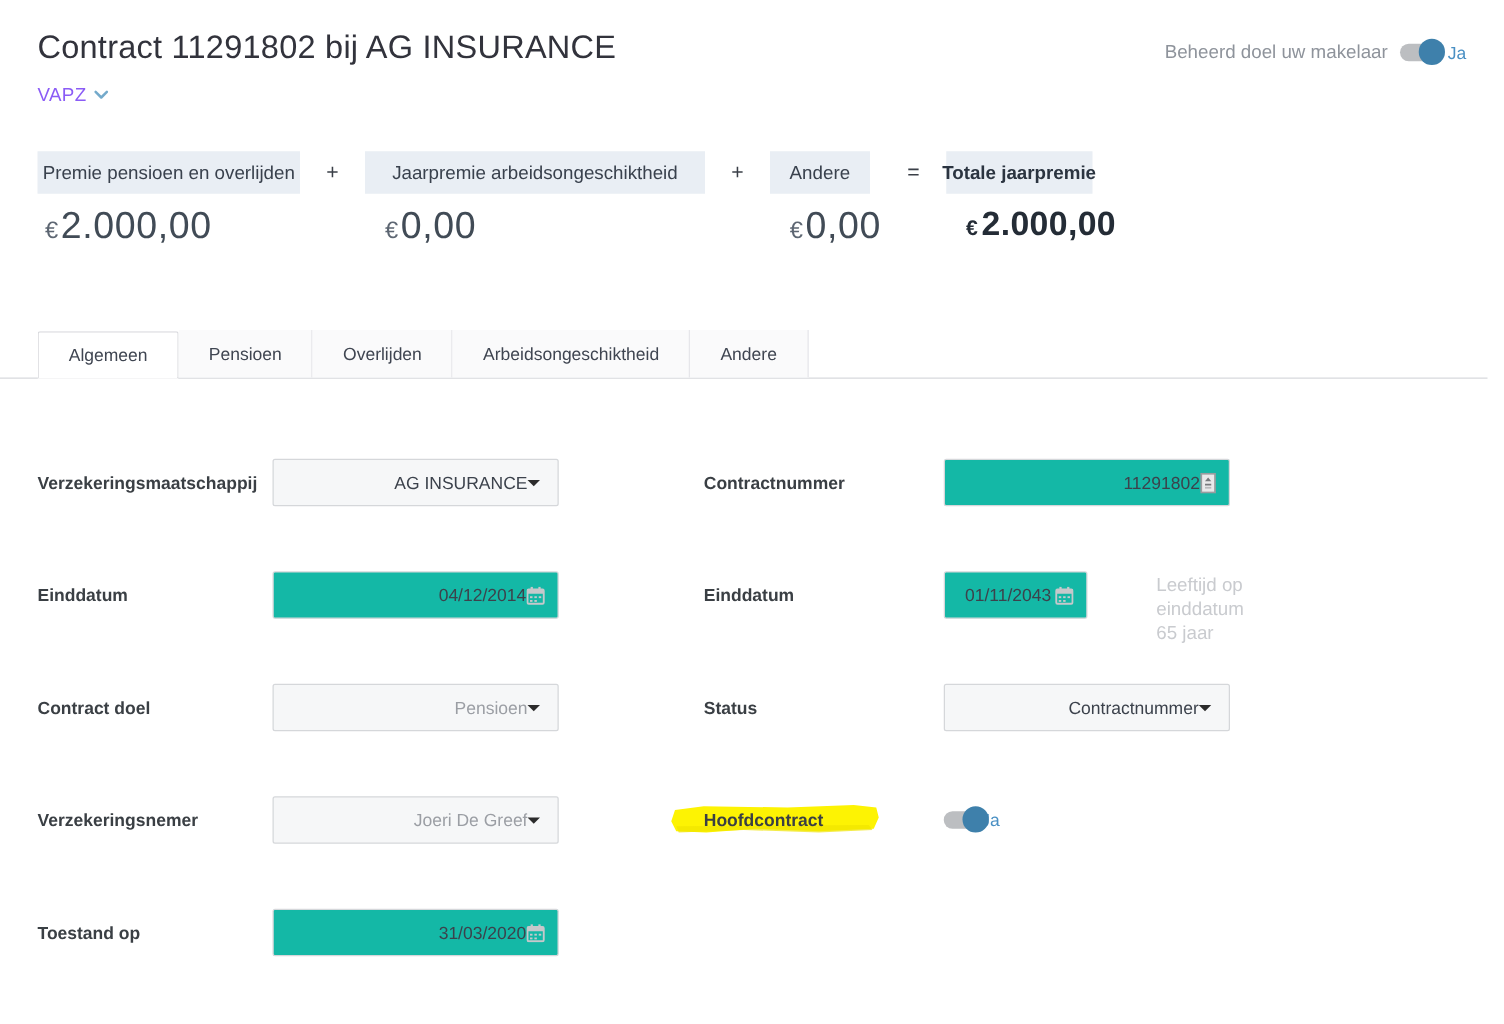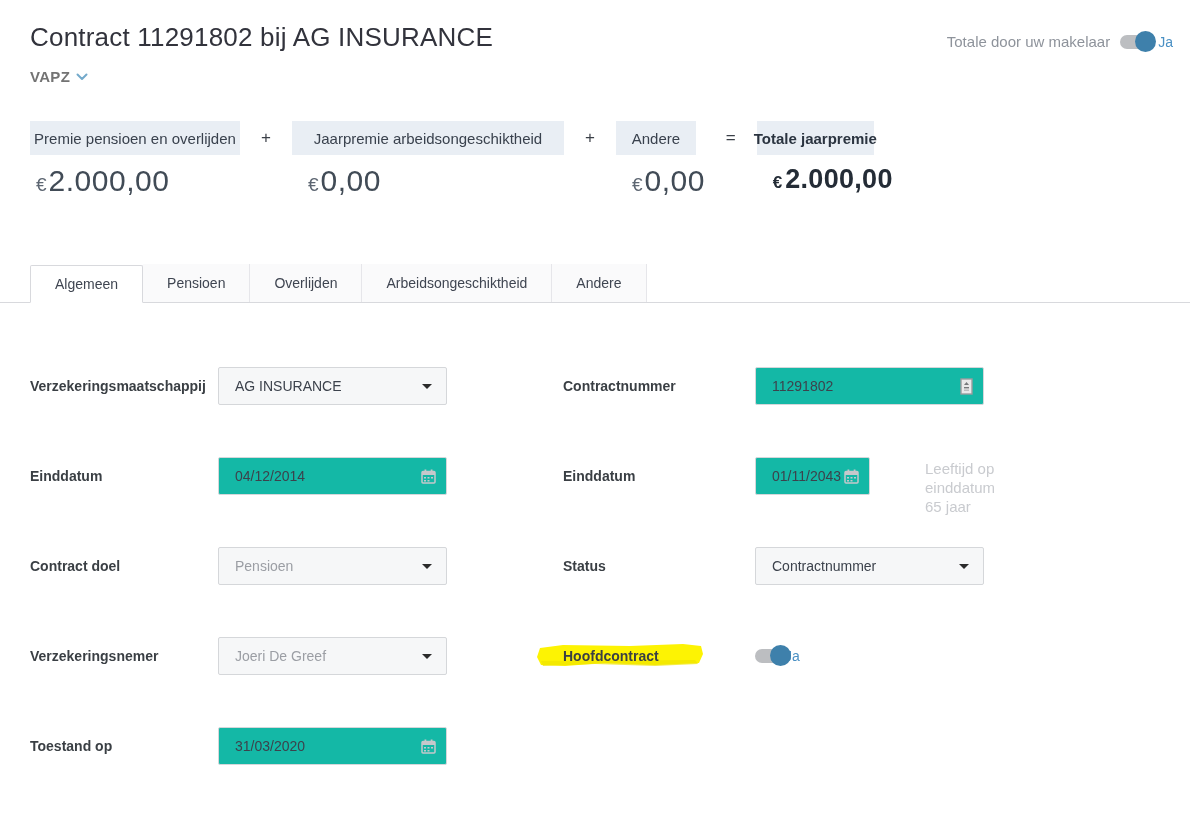--- a/index.html
+++ b/index.html
@@ -12,21 +12,21 @@
   .page { padding:22px 0 0 30px; position:relative; width:1203px; height:819px; }
 
   
   .page-title {
     font-size:26px; font-weight:400; color:#32333c; letter-spacing:.2px;
   }
   .subtitle {
     margin-top:14px; display:flex; align-items:center; gap:6px; cursor:pointer;
     width:max-content;
   }
-  .subtitle .ct-label { font-size:15px; font-weight:700; color:#737373; letter-spacing:.3px; }
+  .subtitle .ct-label { font-size:15px; font-weight:400; color:#8b5cf6; letter-spacing:.3px; }
   .chev { display:inline-block; }
 
   .broker-group {
     position:absolute; top:33px; right:30px;
     display:flex; align-items:center; gap:10px;
   }
   .broker-label { font-size:15px; color:#8e939b; }
 
   
   .toggle {
@@ -91,21 +91,21 @@
   .f-label.right { width:192px; margin-left:116px; position:relative; }
 
   .ctl {
     height:38px; border:1px solid #d5d7da; border-radius:2px;
     display:flex; align-items:center; font-size:14px; flex:none;
     background:#14b8a6;
   }
   .ctl .val { padding-left:16px; flex:1; color:#3c424c; white-space:nowrap; overflow:hidden;}
   .ctl.gray { background:#f6f7f8; }
   .ctl.disabled .val { color:#9b9ea4; }
-  .wctl { width:229px; }
+  .wctl { width:229px;text-align:right; }
   .wsmall { width:115px; }
   .caret {
     width:0; height:0; border-left:5px solid transparent; border-right:5px solid transparent;
     border-top:5px solid #2b2b2b; margin-right:14px; flex:none;
   }
   .icon-right { margin-right:10px; flex:none; display:flex; }
 
   .hint {
     width:88px; margin-left:55px; font-size:15px; line-height:19px;
     color:#c9cbcf; align-self:flex-start; margin-top:2px;
@@ -128,21 +128,21 @@
   <div class="subtitle">
     <span class="ct-label">VAPZ</span>
     <span class="chev">
       <svg width="12" height="8" viewBox="0 0 12 8">
           <polyline points="1.5,1.5 6,6 10.5,1.5" fill="none" stroke="#74aacb" stroke-width="2" stroke-linecap="round" stroke-linejoin="round"></polyline>
         </svg>
     </span>
   </div>
 
   <div class="broker-group">
-    <span class="broker-label">Totale door uw makelaar</span>
+    <span class="broker-label">Beheerd doel uw makelaar</span>
     <div class="toggle">
       <div class="knob"></div>
     </div>
     <span class="toggle-value">Ja</span>
   </div>
 
   <div class="equation">
 
     <div class="eq-group">
       <div class="chip w1">Premie pensioen en overlijden</div>

